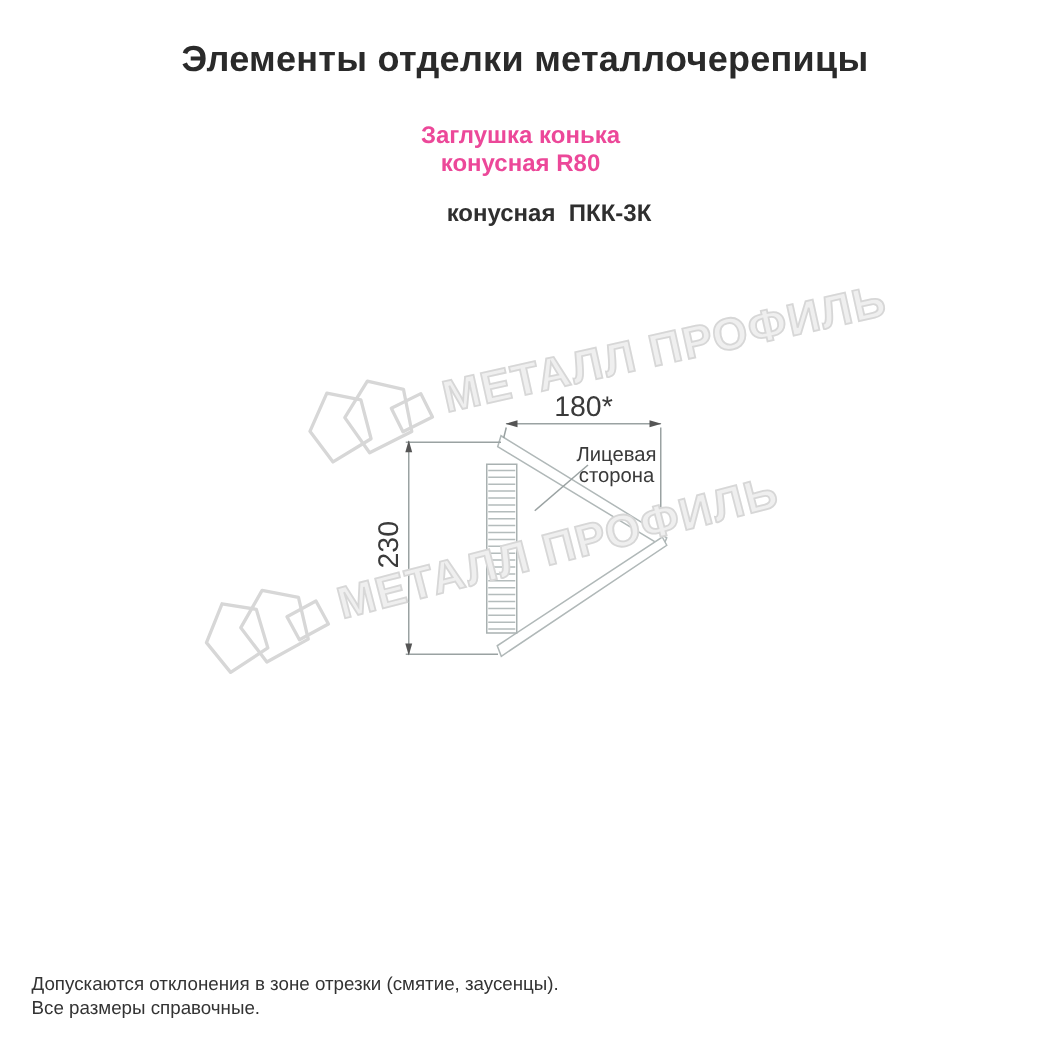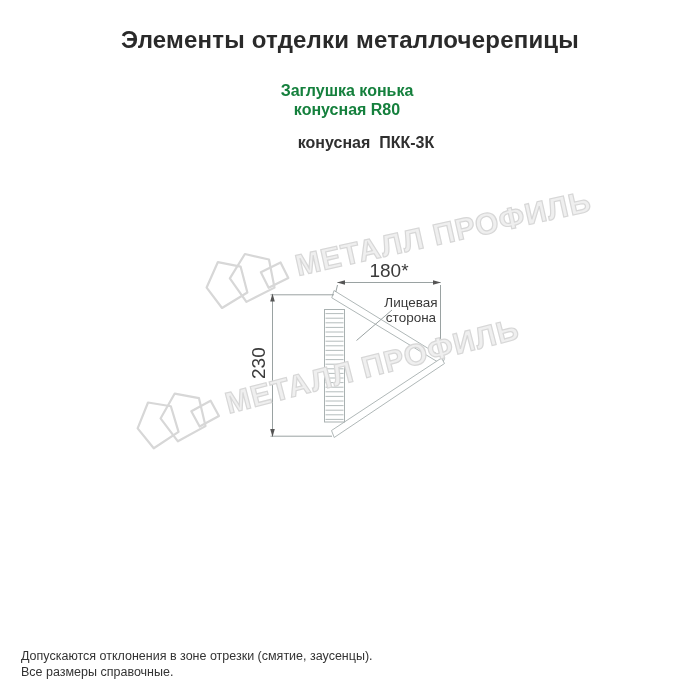--- a/index.html
+++ b/index.html
@@ -7,21 +7,21 @@
     width:700px;height:700px;background:#ffffff;position:relative;overflow:hidden;
     font-family:"Liberation Sans","DejaVu Sans",sans-serif;color:#2e2e2e;
   }
   .page{position:absolute;inset:0;padding-left:40px;}
   .page-title{
     position:absolute;top:26px;left:0;width:700px;margin:0;
     text-align:center;font-size:24px;font-weight:700;color:#2a2a2a;letter-spacing:.2px;
   }
   .subtitle{
     position:absolute;top:81px;left:0;width:694px;text-align:center;
-    font-size:16px;font-weight:700;line-height:19px;color:#15803d;
+    font-size:16px;font-weight:700;line-height:19px;color:#ec4899;
   }
   .variant{
     position:absolute;top:134px;left:16px;width:700px;text-align:center;
     font-size:16px;font-weight:700;color:#2f2f2f;white-space:pre;
   }
   .drawing{position:absolute;left:0;top:0;width:700px;height:700px;}
   .watermark{
     position:absolute;display:flex;align-items:center;gap:8px;
     transform-origin:left center;pointer-events:none;
   }

